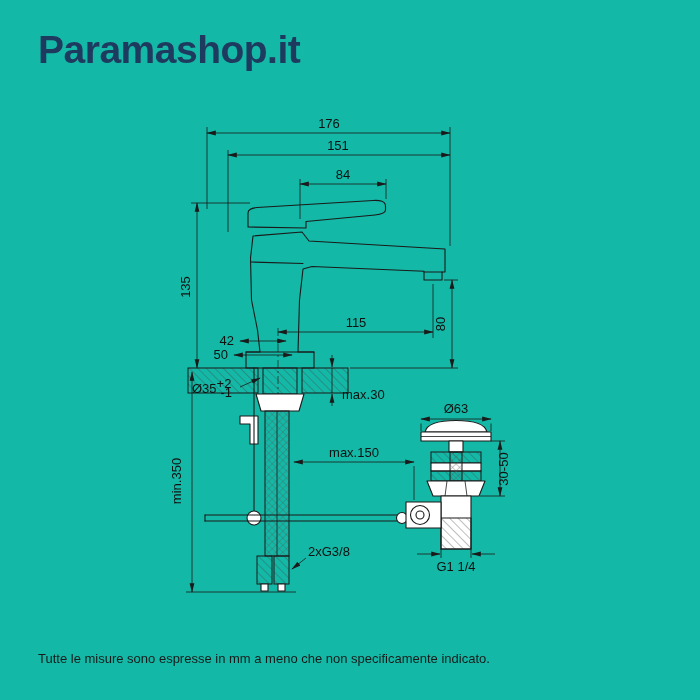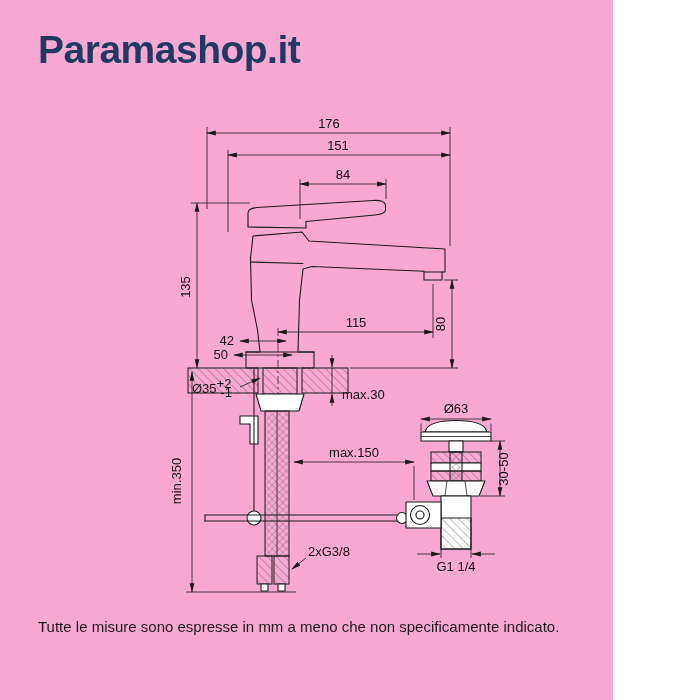--- a/index.html
+++ b/index.html
@@ -1,20 +1,20 @@
 <!DOCTYPE html>
 <html><head>
 <meta charset="utf-8">
 <style>
   html,body{margin:0;padding:0;background:#fff;}
-  .page{position:relative;width:613px;height:700px;background:#f9a8d4;overflow:hidden;
+  .page{position:relative;width:700px;height:700px;background:#14b8a6;overflow:hidden;
         font-family:"Liberation Sans",sans-serif;}
   .logo{position:absolute;left:38px;top:28px;font-size:39px;font-weight:bold;
         letter-spacing:-0.5px;color:#1e3a5f;}
-  .footer{position:absolute;left:38px;top:616px;font-size:15px;color:#1a1a1a;line-height:21px;}
+  .footer{position:absolute;left:38px;top:648px;font-size:13px;color:#1a1a1a;line-height:21px;}
   svg{position:absolute;left:0;top:0;}
   .ln{fill:none;stroke:#1a1a1a;stroke-width:1.1;stroke-linejoin:round;stroke-linecap:round;}
   .dim{fill:none;stroke:#1a1a1a;stroke-width:0.8;}
   .cl{fill:none;stroke:#1a1a1a;stroke-width:0.7;stroke-dasharray:8 3 2 3;}
   .hf{fill:url(#hatch);stroke:#1a1a1a;stroke-width:1;}
   .xf{fill:url(#xh);stroke:#1a1a1a;stroke-width:1;}
   .wf{fill:#fff;stroke:#1a1a1a;stroke-width:1.1;stroke-linejoin:round;}
   text{font-family:"Liberation Sans",sans-serif;font-size:13px;fill:#111;}
 </style>
 </head>

